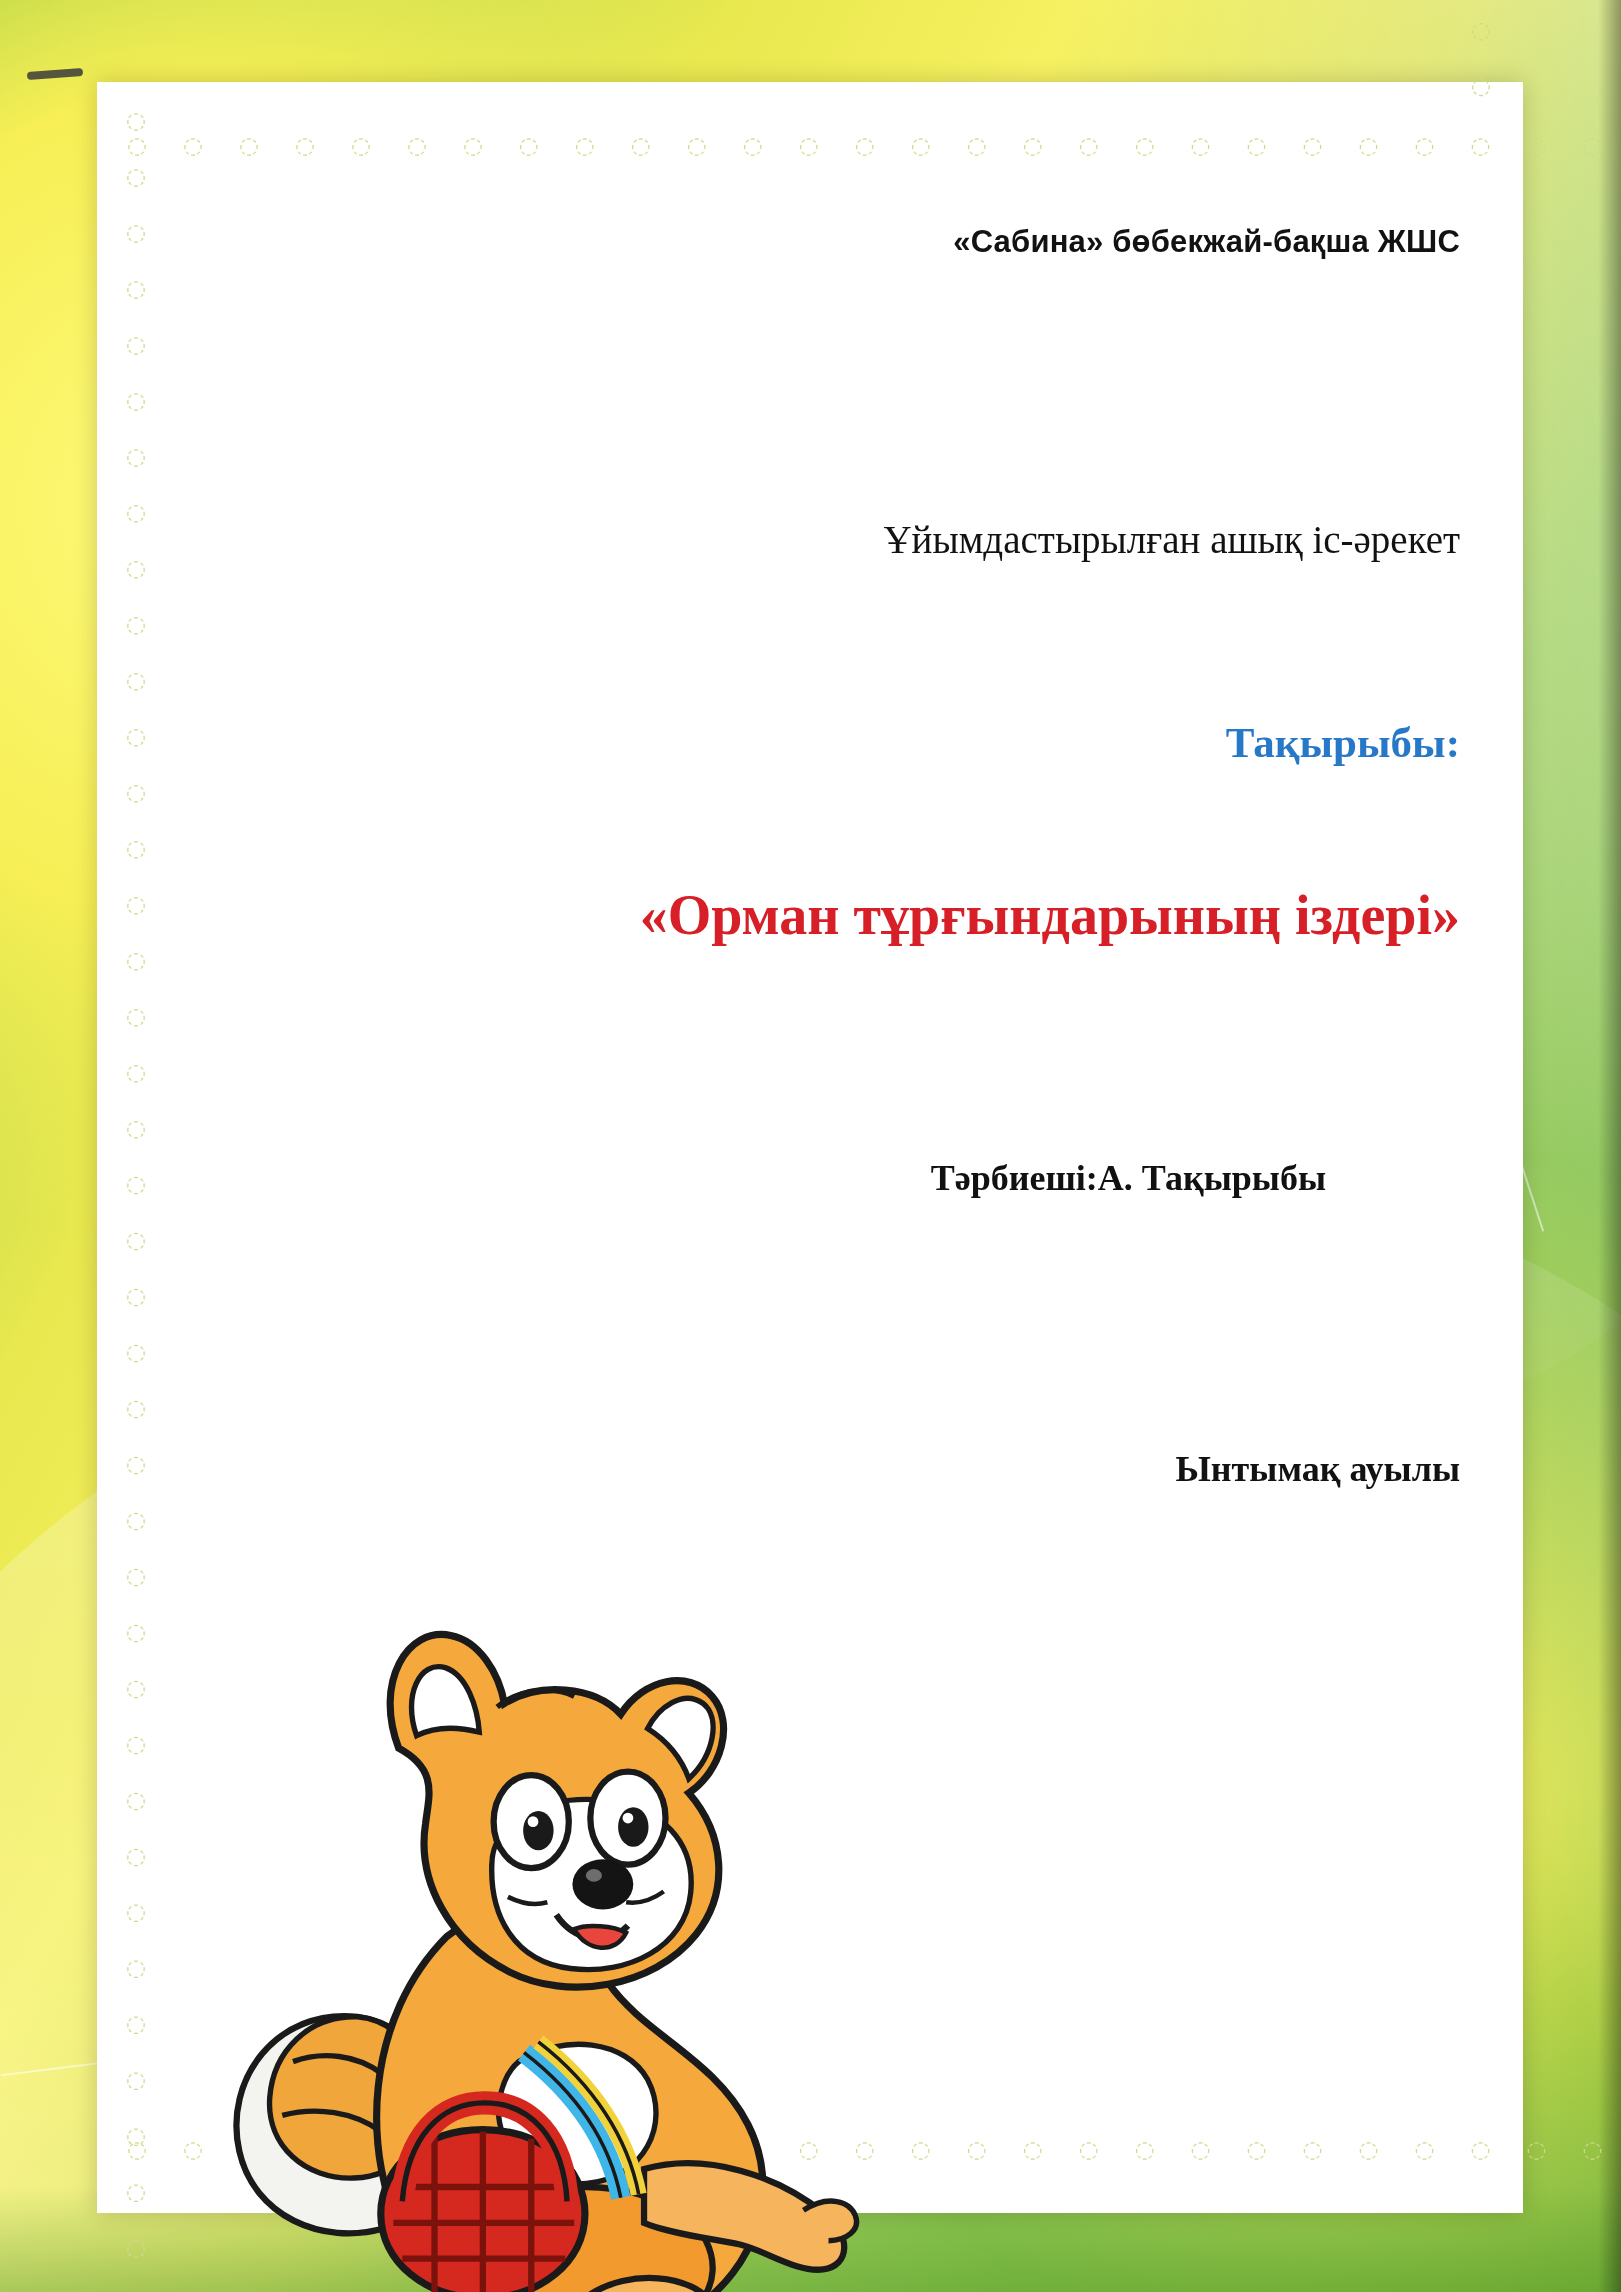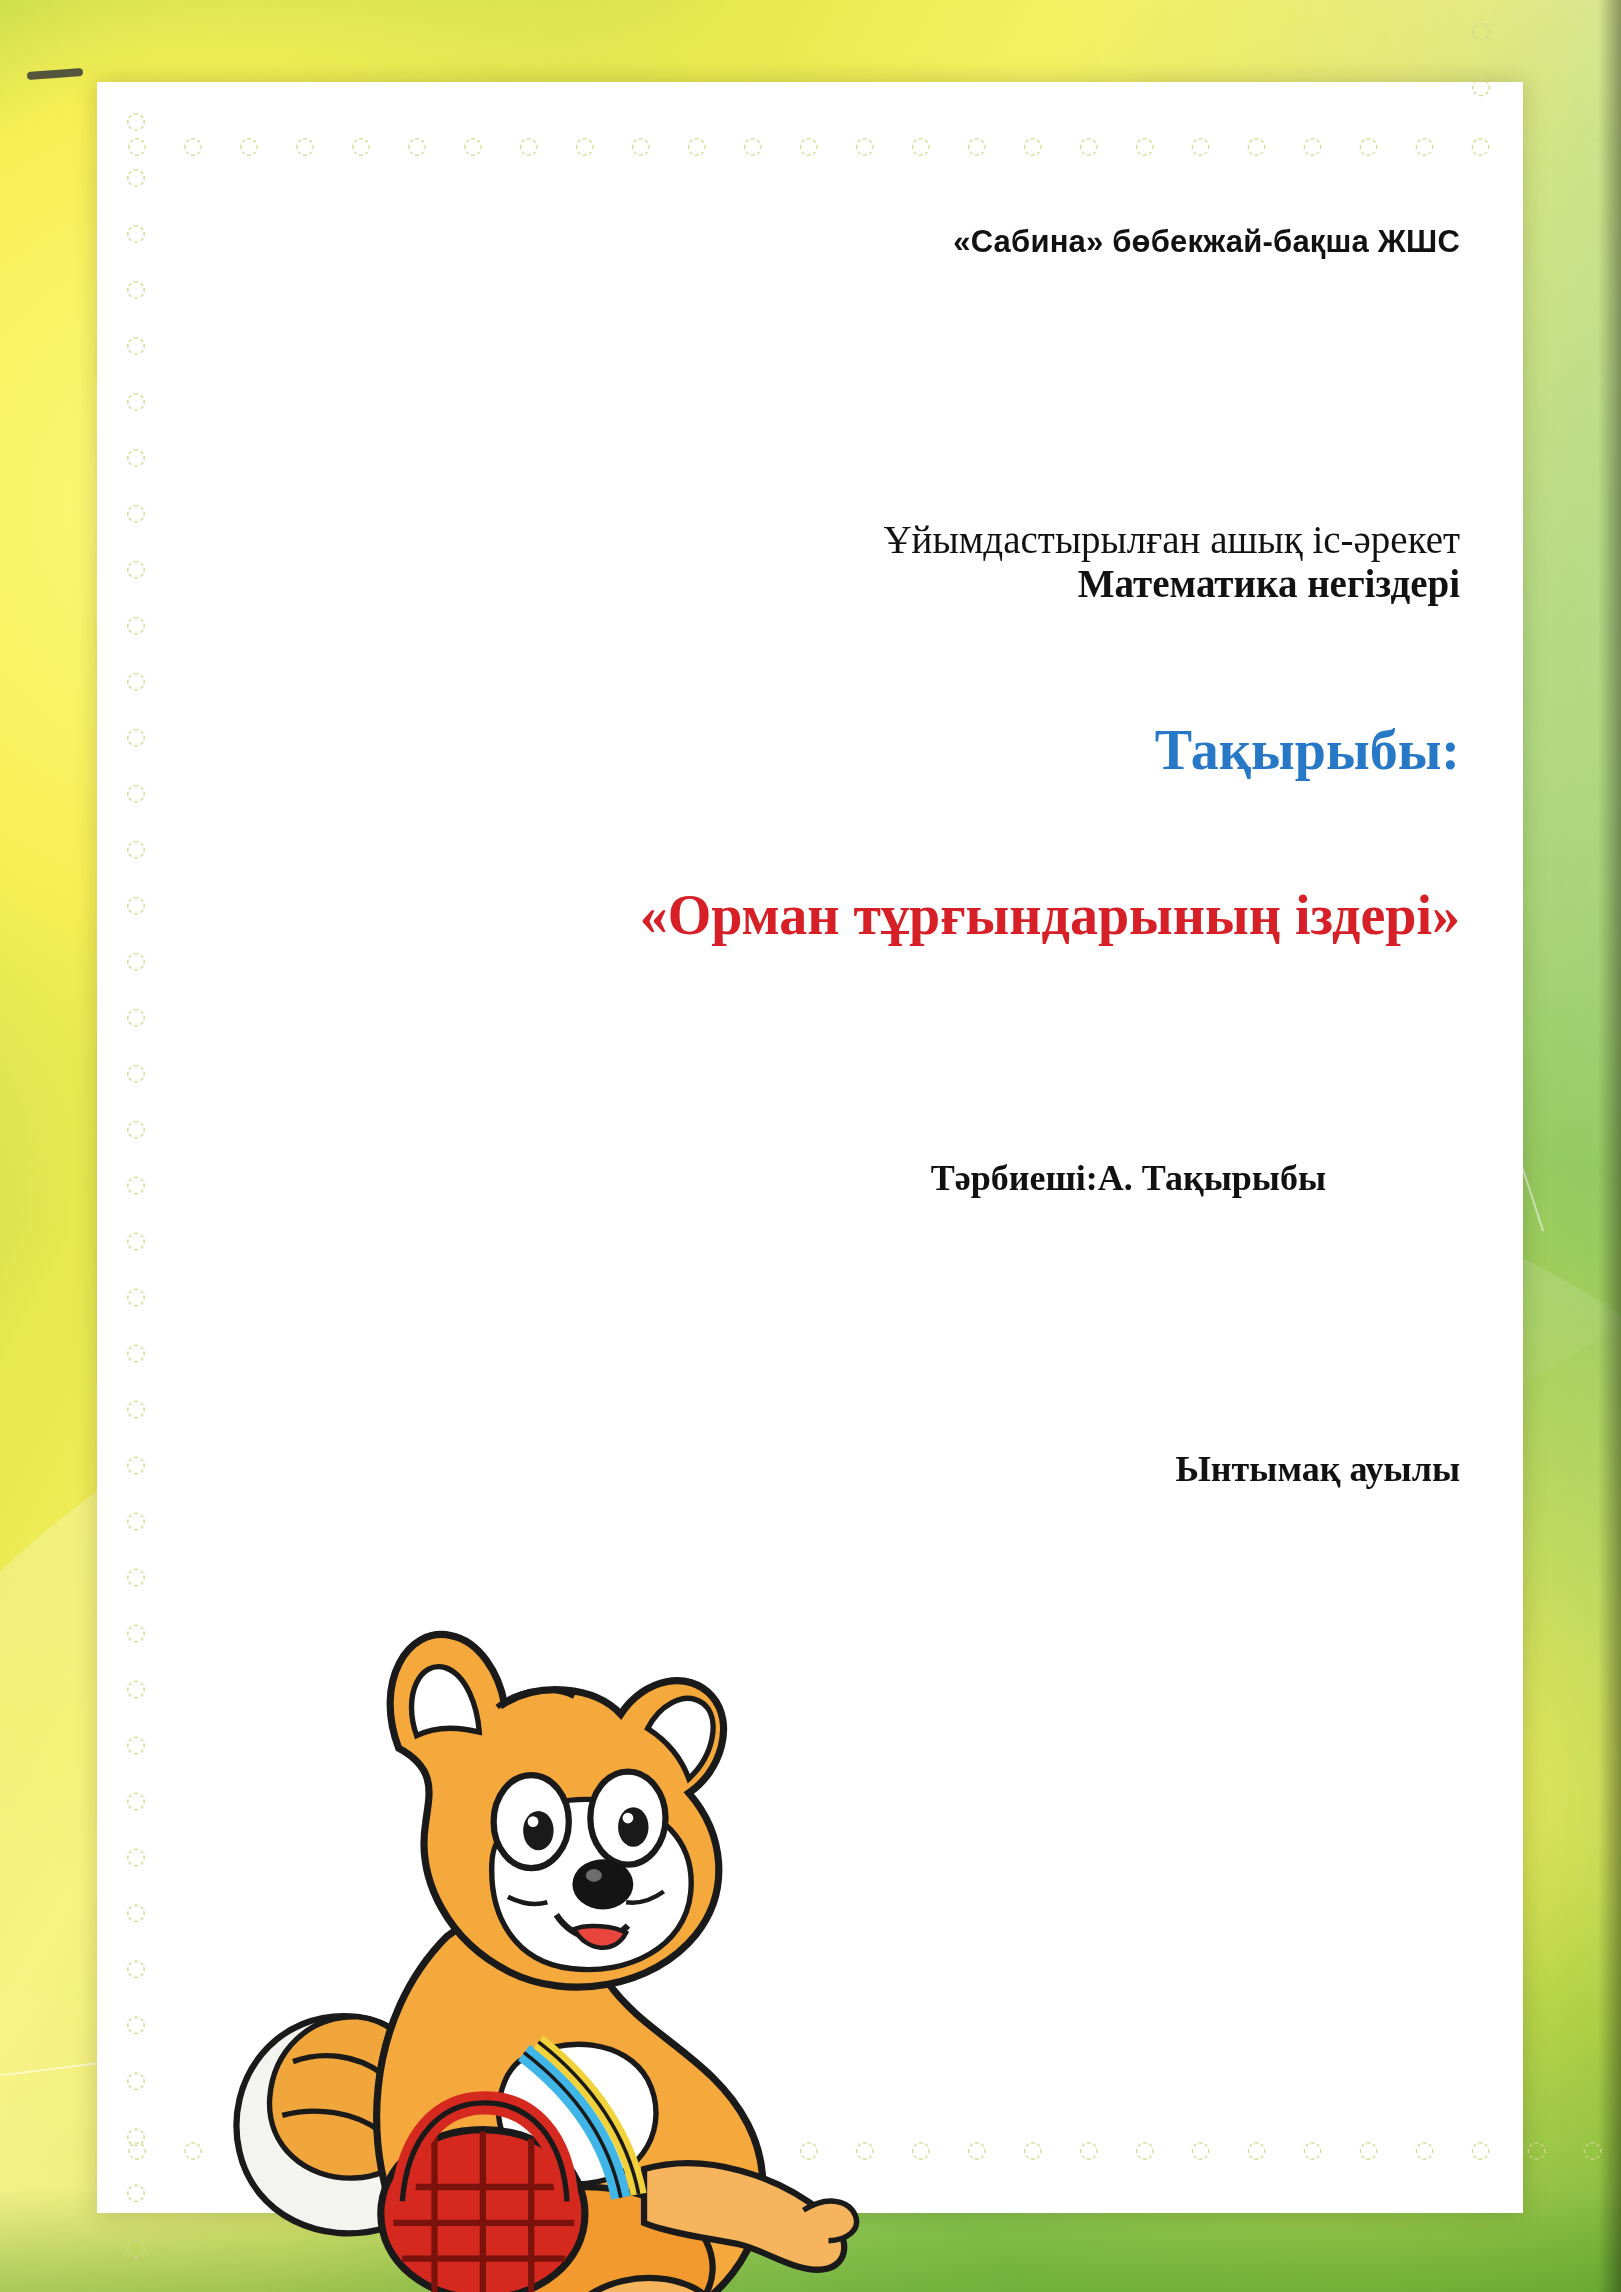--- a/index.html
+++ b/index.html
@@ -214,21 +214,21 @@
     left: 0; right: 0;
     top: 416px;
     font-weight: bold;
     font-size: 39px;
   }
   .topic-label {
     position: absolute;
     left: 0; right: 0;
     top: 573px;
     font-weight: bold;
-    font-size: 56px;
+    font-size: 43px;
     color: #2878c8;
   }
   .topic-value {
     position: absolute;
     left: 0; right: 0;
     top: 690px;
     font-weight: bold;
     font-size: 56px;
     color: #d61f26;
     margin-top: 48px;
@@ -294,21 +294,20 @@
       <div class="lb lb-bottom">◌ ◌ ◌ ◌ ◌ ◌ ◌ ◌ ◌ ◌ ◌ ◌ ◌ ◌ ◌ ◌ ◌ ◌ ◌ ◌ ◌ ◌ ◌ ◌ ◌ ◌ ◌ ◌ ◌ ◌ ◌ ◌ ◌ ◌ ◌ ◌ ◌ ◌ ◌ ◌</div>
       <div class="lb lb-left">◌ ◌ ◌ ◌ ◌ ◌ ◌ ◌ ◌ ◌ ◌ ◌ ◌ ◌ ◌ ◌ ◌ ◌ ◌ ◌ ◌ ◌ ◌ ◌ ◌ ◌ ◌ ◌ ◌ ◌ ◌ ◌ ◌ ◌ ◌ ◌ ◌ ◌ ◌ ◌</div>
       <div class="lb lb-right">◌ ◌ ◌ ◌ ◌ ◌ ◌ ◌ ◌ ◌ ◌ ◌ ◌ ◌ ◌ ◌ ◌ ◌ ◌ ◌ ◌ ◌ ◌ ◌ ◌ ◌ ◌ ◌ ◌ ◌ ◌ ◌ ◌ ◌ ◌ ◌ ◌ ◌ ◌ ◌</div>
     </div>
 
     <div class="content">
 
       <div class="line org">«Сабина» бөбекжай-бақша ЖШС</div>
 
       <div class="line act">Ұйымдастырылған ашық іс-әрекет</div>
-      <div class="line subject">Математика негіздері</div>
 
       <div class="line topic-label">Тақырыбы:</div>
       <div class="line topic-value">«Орман тұрғындарының іздері»</div>
 
       <div class="teacher">Тәрбиеші:А. Тақырыбы</div>
 
       <div class="line village">Ынтымақ ауылы</div>
 
       <div class="squirrel">
         <svg viewBox="0 0 740 880" xmlns="http://www.w3.org/2000/svg">

